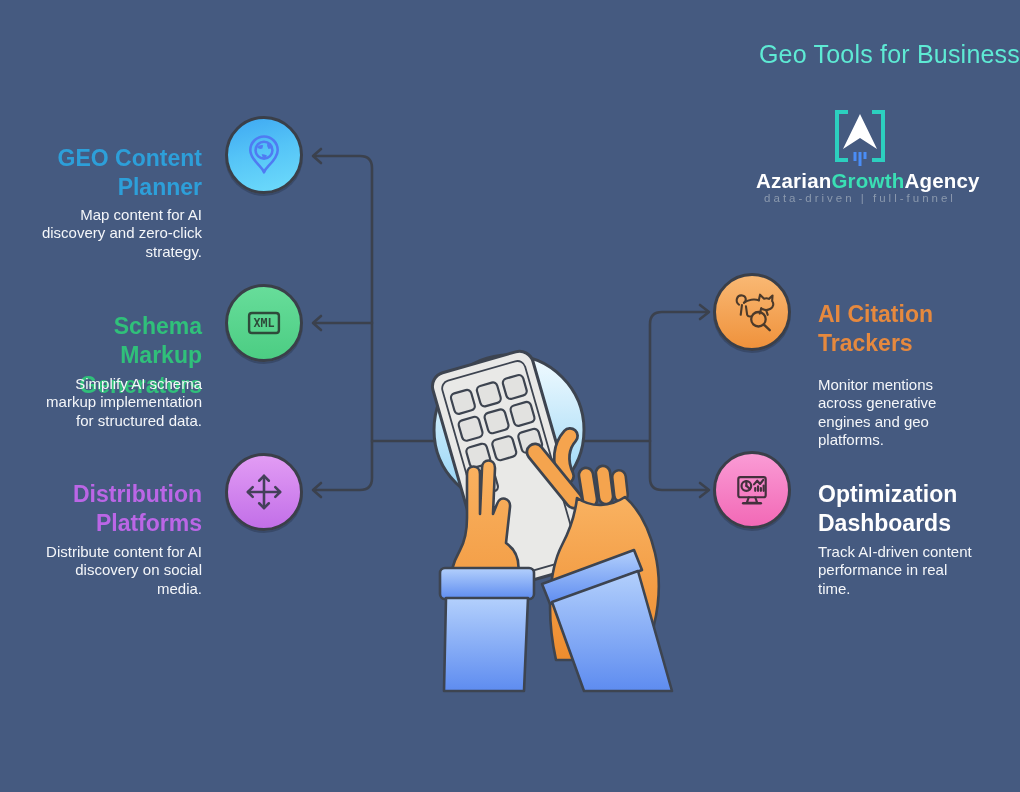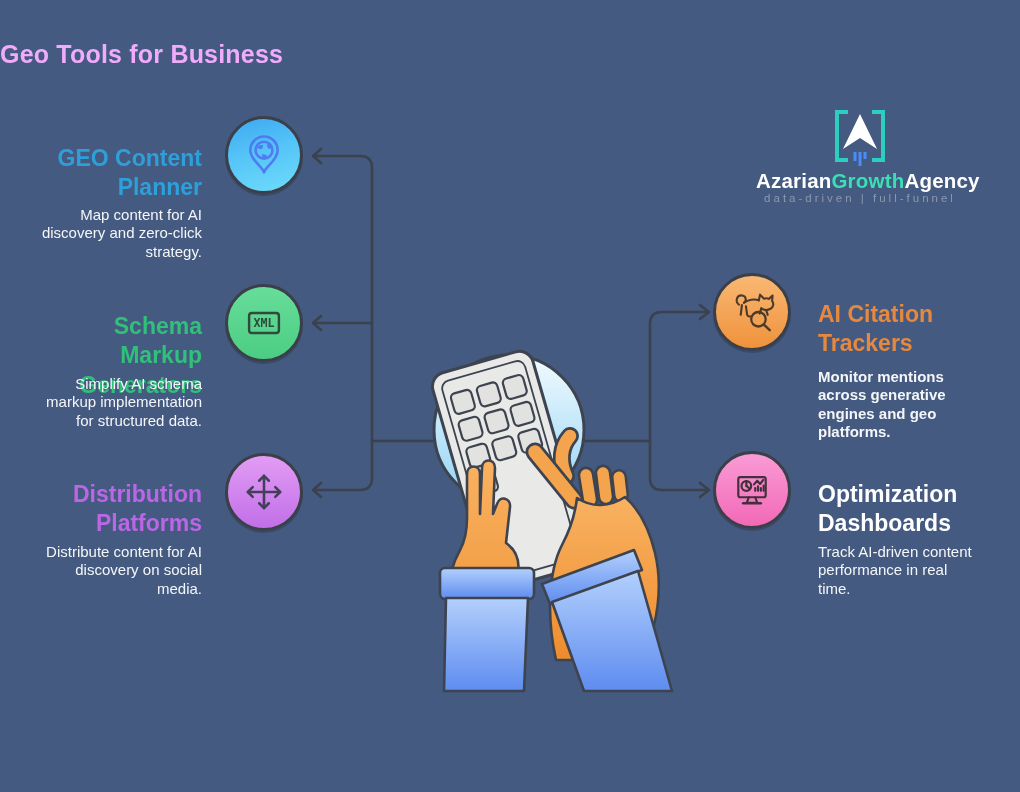--- a/index.html
+++ b/index.html
@@ -1,19 +1,19 @@
 <!DOCTYPE html>
 <html><head>
 <meta charset="utf-8">
 <style>
   html,body{margin:0;padding:0;}
   body{width:1020px;height:792px;background:#455a80;font-family:"Liberation Sans",sans-serif;overflow:hidden;}
   .canvas{position:relative;width:1020px;height:792px;background:#455a80;}
   .abs{position:absolute;}
-  .title{width:1020px;text-align:left;color:#f0abfc;font-size:25px;font-weight:bold;letter-spacing:.2px;}
+  .title{width:1020px;text-align:right;color:#5eead4;font-size:25px;font-weight:normal;letter-spacing:.2px;}
   .h{font-size:23px;font-weight:bold;line-height:1.28;}
   .b{font-size:15px;color:#f4f6f9;line-height:1.22;}
   .ra{text-align:right;}
   .la{text-align:left;}
   .node{width:72px;height:72px;border-radius:50%;border:3px solid #3a3f49;box-shadow:0 2px 0 rgba(0,0,0,.18);display:flex;align-items:center;justify-content:center;}
   .node svg{display:block;}
   .g-blue{background:linear-gradient(165deg,#3ea8f2 0%,#55c4f7 45%,#6edcfb 100%);}
   .g-green{background:linear-gradient(180deg,#67dd9a 0%,#4ccd83 100%);}
   .g-purple{background:linear-gradient(180deg,#e29cf4 0%,#c26fe8 100%);}
   .g-orange{background:linear-gradient(180deg,#f9b873 0%,#ef923c 100%);}
@@ -56,21 +56,21 @@
   <div class="abs h ra" style="left: 42px; top: 144px; width: 160px; color: rgb(45, 159, 217);">GEO Content Planner</div>
   <div class="abs b ra" style="left:30px;top:206px;width:172px;">Map content for AI discovery and zero-click strategy.</div>
 
   <div class="abs h ra" style="left: 42px; top: 312px; width: 160px; color: rgb(48, 192, 122);">Schema Markup Generators</div>
   <div class="abs b ra" style="left:42px;top:375px;width:160px;">Simplify AI schema markup implementation for structured data.</div>
 
   <div class="abs h ra" style="left: 42px; top: 480px; width: 160px; color: rgb(187, 102, 230);">Distribution Platforms</div>
   <div class="abs b ra" style="left:28px;top:543px;width:174px;">Distribute content for AI discovery on social media.</div>
 
   <div class="abs h la" style="left: 818px; top: 300px; width: 150px; color: rgb(230, 137, 62);">AI Citation Trackers</div>
-  <div class="abs b la" style="left:818px;top:368px;width:150px;font-weight:bold;">Monitor mentions across generative engines and geo platforms.</div>
+  <div class="abs b la" style="left:818px;top:376px;width:150px;">Monitor mentions across generative engines and geo platforms.</div>
 
   <div class="abs h la" style="left: 818px; top: 480px; width: 150px; color: #ffffff;">Optimization Dashboards</div>
   <div class="abs b la" style="left:818px;top:543px;width:165px;">Track AI-driven content performance in real time.</div>
 
   <div class="abs node g-blue" style="left:225px;top:116px;">
     <span>
       <svg width="58" height="58" viewBox="0 0 72 72" fill="none" stroke="#4f7bf2" stroke-width="3.2" stroke-linecap="round" stroke-linejoin="round">
         <path d="M36 13 C26.6 13 19 20.6 19 30 C19 37.4 24.6 43.6 30.4 49.6 C32.8 52.1 35 54.8 36 57.5 C37 54.8 39.2 52.1 41.6 49.6 C47.4 43.6 53 37.4 53 30 C53 20.6 45.4 13 36 13 Z"></path>
         <circle cx="36" cy="30" r="10.5"></circle>
         <path d="M27.5 26.5 Q31 22.5 35 24 L34 28 Q30 29.5 27.5 26.5 Z" fill="#4f7bf2" stroke="none"></path>

